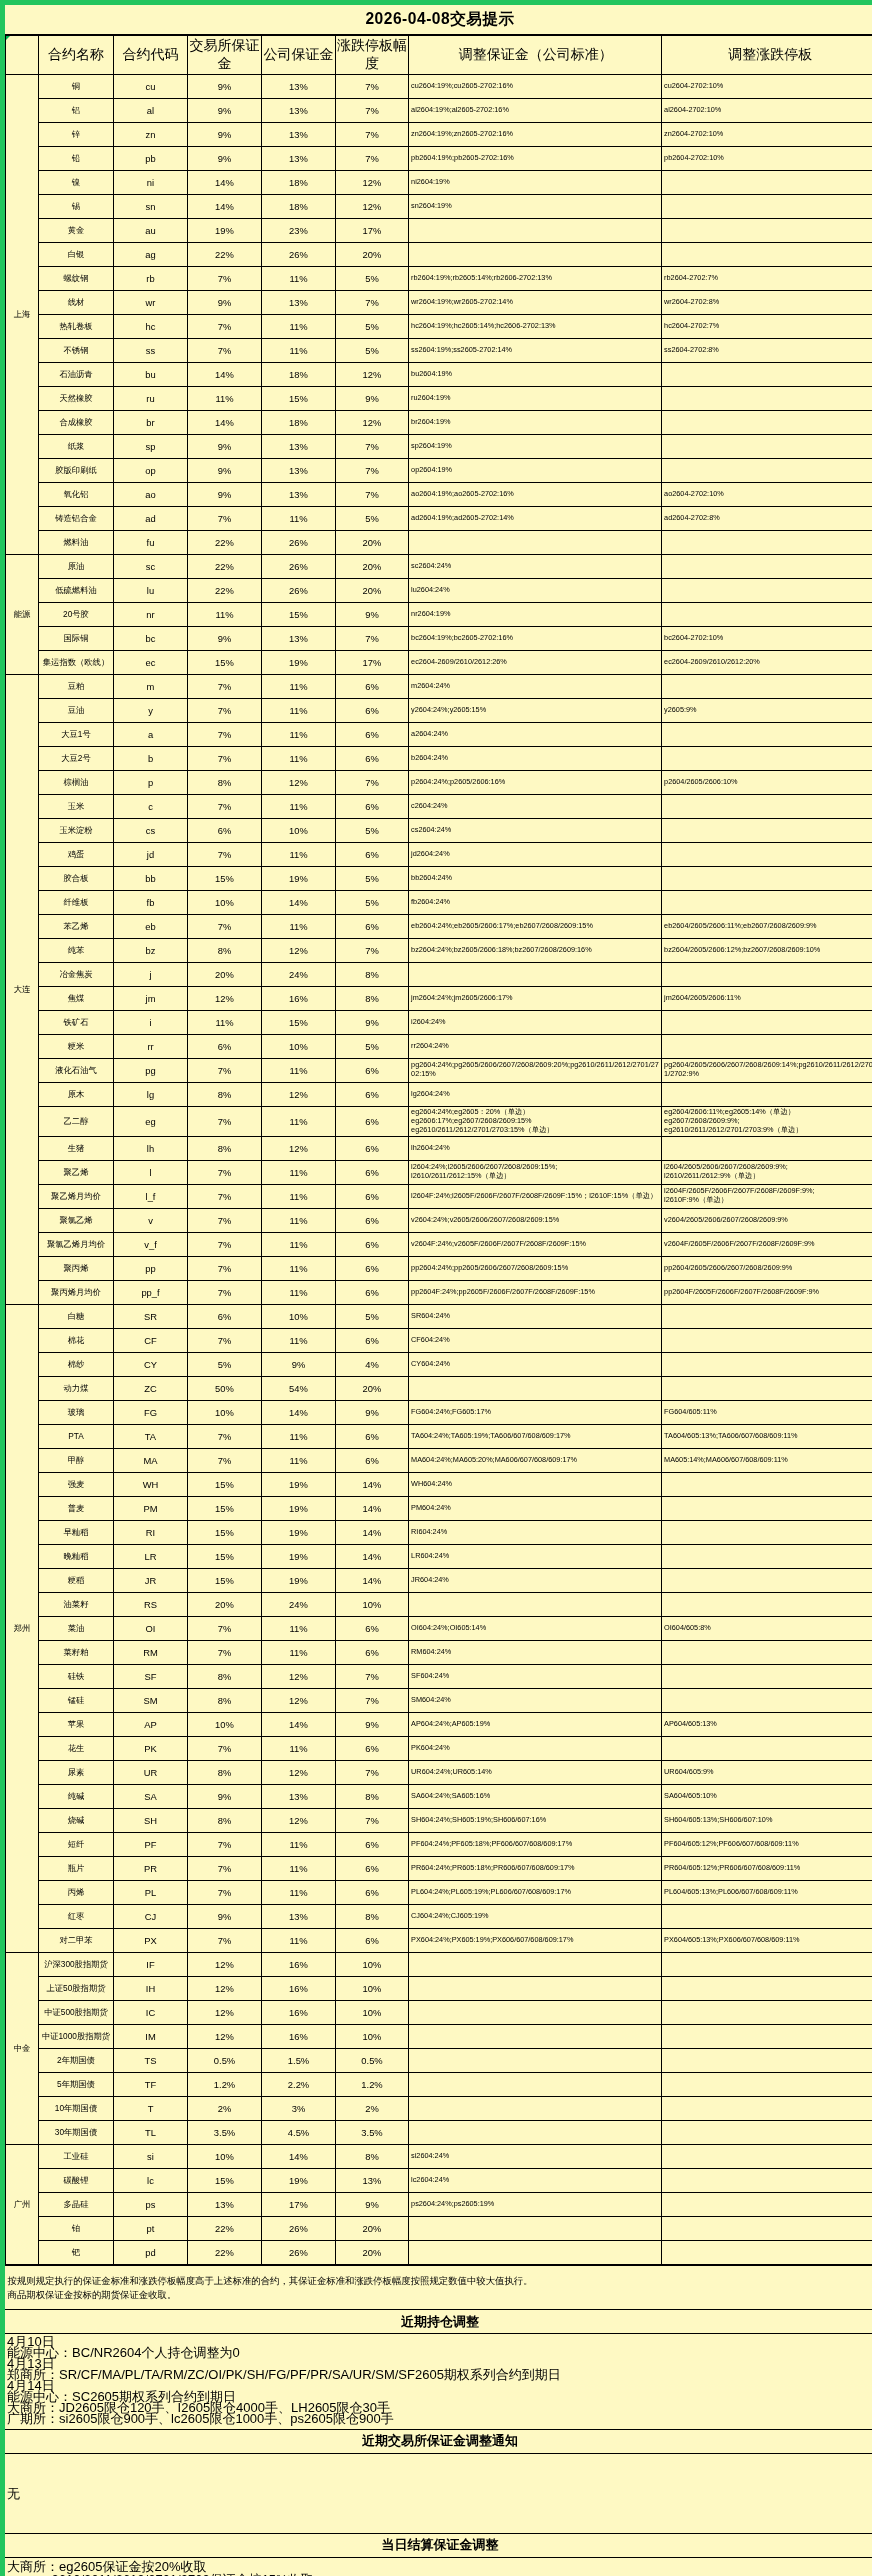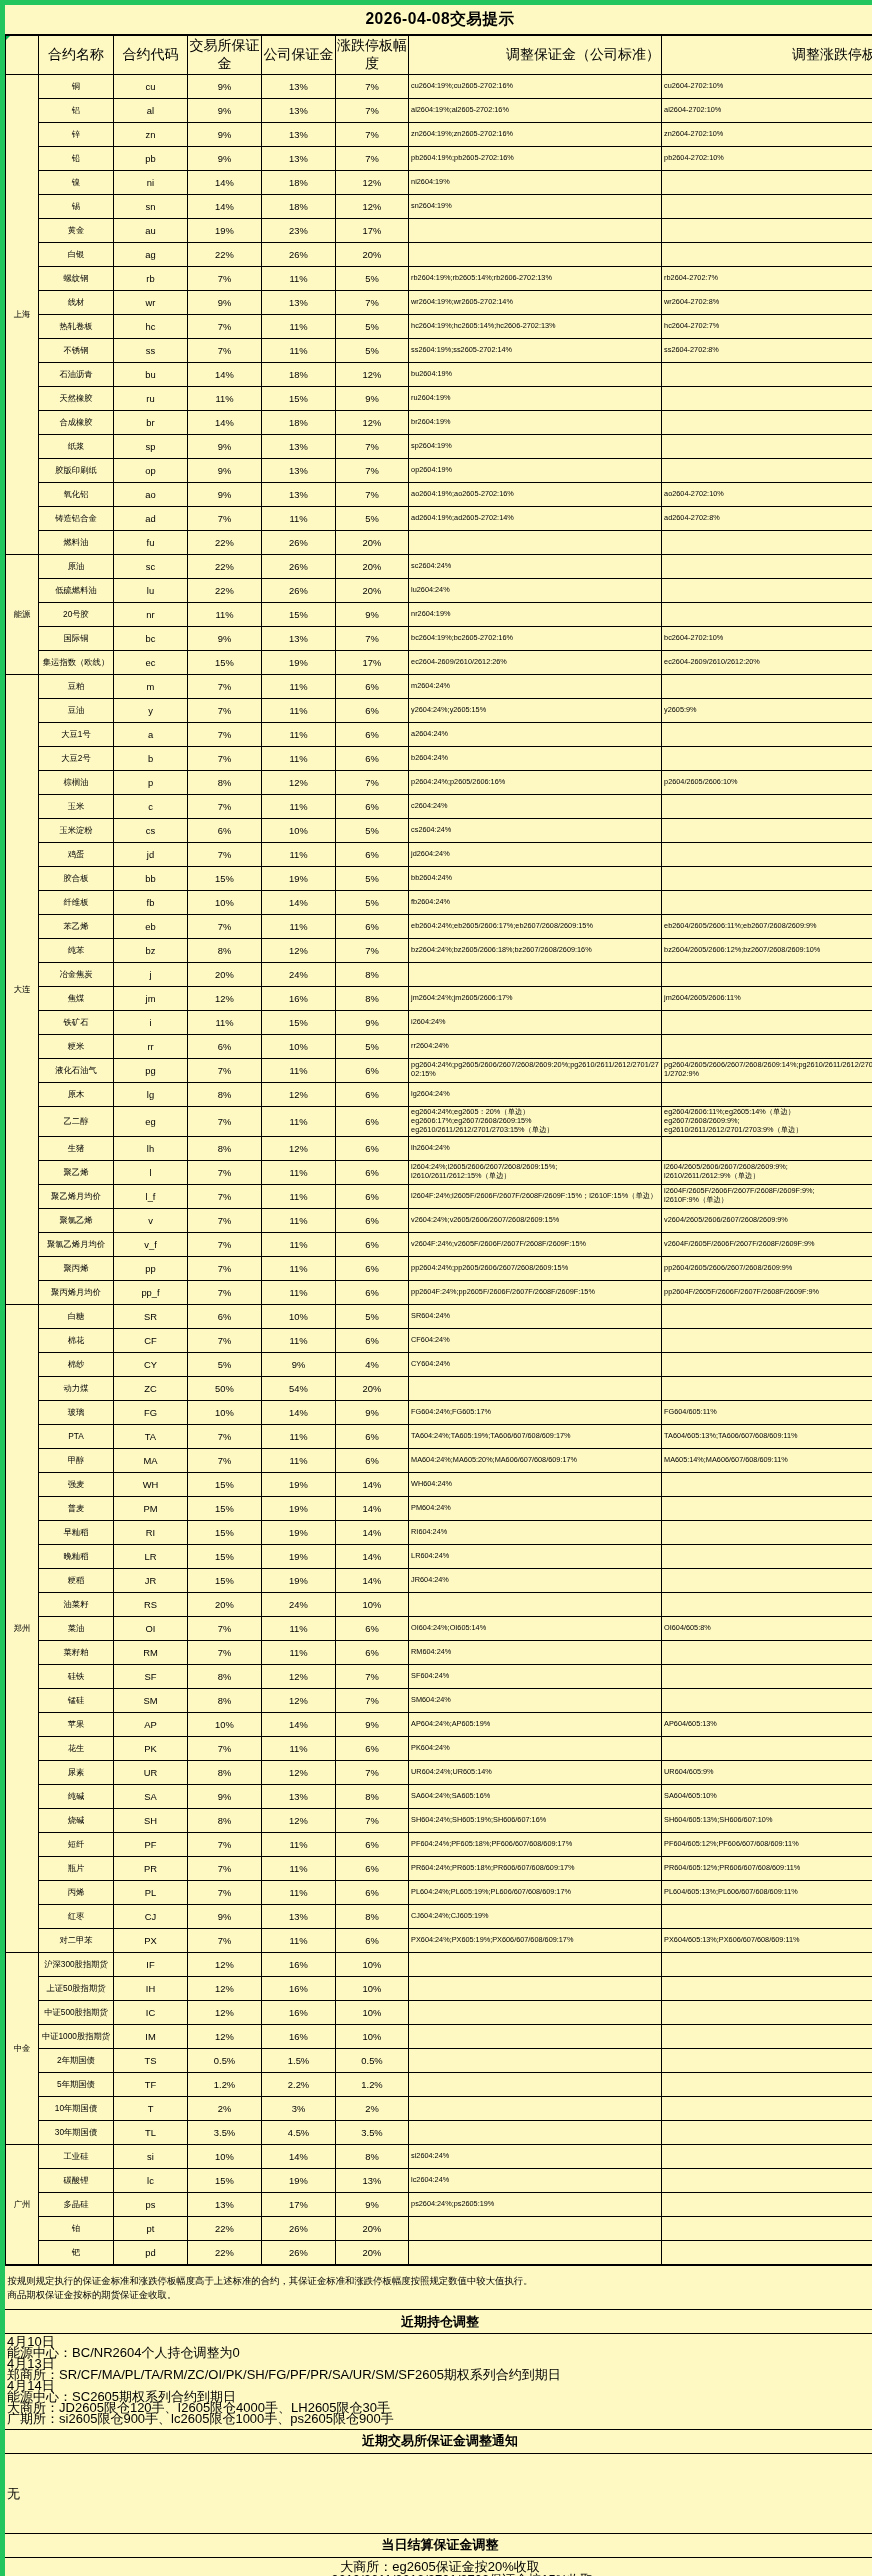--- a/index.html
+++ b/index.html
@@ -3,41 +3,41 @@
 <meta charset="utf-8">
 <style>
   html,body{margin:0;padding:0;background:#fff;color:#000;
     font-family:"Liberation Sans","DejaVu Sans",sans-serif;}
   .sheet{width:870px;border:5px solid #22c55e;background:#fef9c3;}
   .title{ text-align:center;font-size:15.6px;font-weight:bold;
     padding:3.6px 0 4.2px 0;border-bottom:1px solid #000;letter-spacing:0.5px;}
   table.main{border-collapse:collapse;width:100%;table-layout:fixed;}
   table.main th,table.main td{border:0.5px solid #000;overflow:hidden;}
   table.main th{height:22px;font-size:14px;font-weight:normal;text-align:center;}
-  table.main th.left{text-align:right;padding-left:2.6px;margin-top:16px;}
+  table.main th.left{text-align:center;padding-left:2.6px;margin-top:16px;}
   table.main tr{height:24px;}
   td.group-cell{text-align:center;font-size:8.3px;vertical-align:middle;}
   td.name{ text-align:center;font-size:8.3px;}
   td.code{ text-align:center;font-size:9.4px;}
   td.num{  text-align:center;font-size:9.4px;}
   td.adj{  text-align:left;font-size:7.3px;line-height:8.9px;padding:1px 2.1px;
            white-space:pre-line;word-break:break-all;}
   tr.group-start td{border-top:1px solid #000;}
   th.corner{position:relative;}
   .tri{position:absolute;top:0;left:0;width:0;height:0;
     border-top:4.7px solid #00b050;border-right:4.7px solid transparent;}
   .notes{border-top:0.5px solid #000;padding:8.3px 2.6px 6.2px 2.6px;
     font-size:9.4px;line-height:14.6px;}
   .band{border-top:1px solid #000;border-bottom:1px solid #000;
     text-align:center;font-weight:bold;font-size:13px;padding:2.6px 0;}
   .sec{padding:2.1px 2.1px 4.2px 2.1px;font-size:13px;line-height:11px;}
   .sec .line{white-space:nowrap;}
   .sec .indent{padding-left:30px;}
   .sec.tall{height:79px;display:flex;align-items:center;padding:0 0 0 2.1px;}
-  .sec.wide .line{line-height:13px;text-align:center;}
+  .sec.wide .line{line-height:13px;}
 </style>
 </head>
 <body>
 
 <div class="sheet">
 
   <div class="title">2026-04-08交易提示</div>
 
   <table class="main">
     <colgroup>

